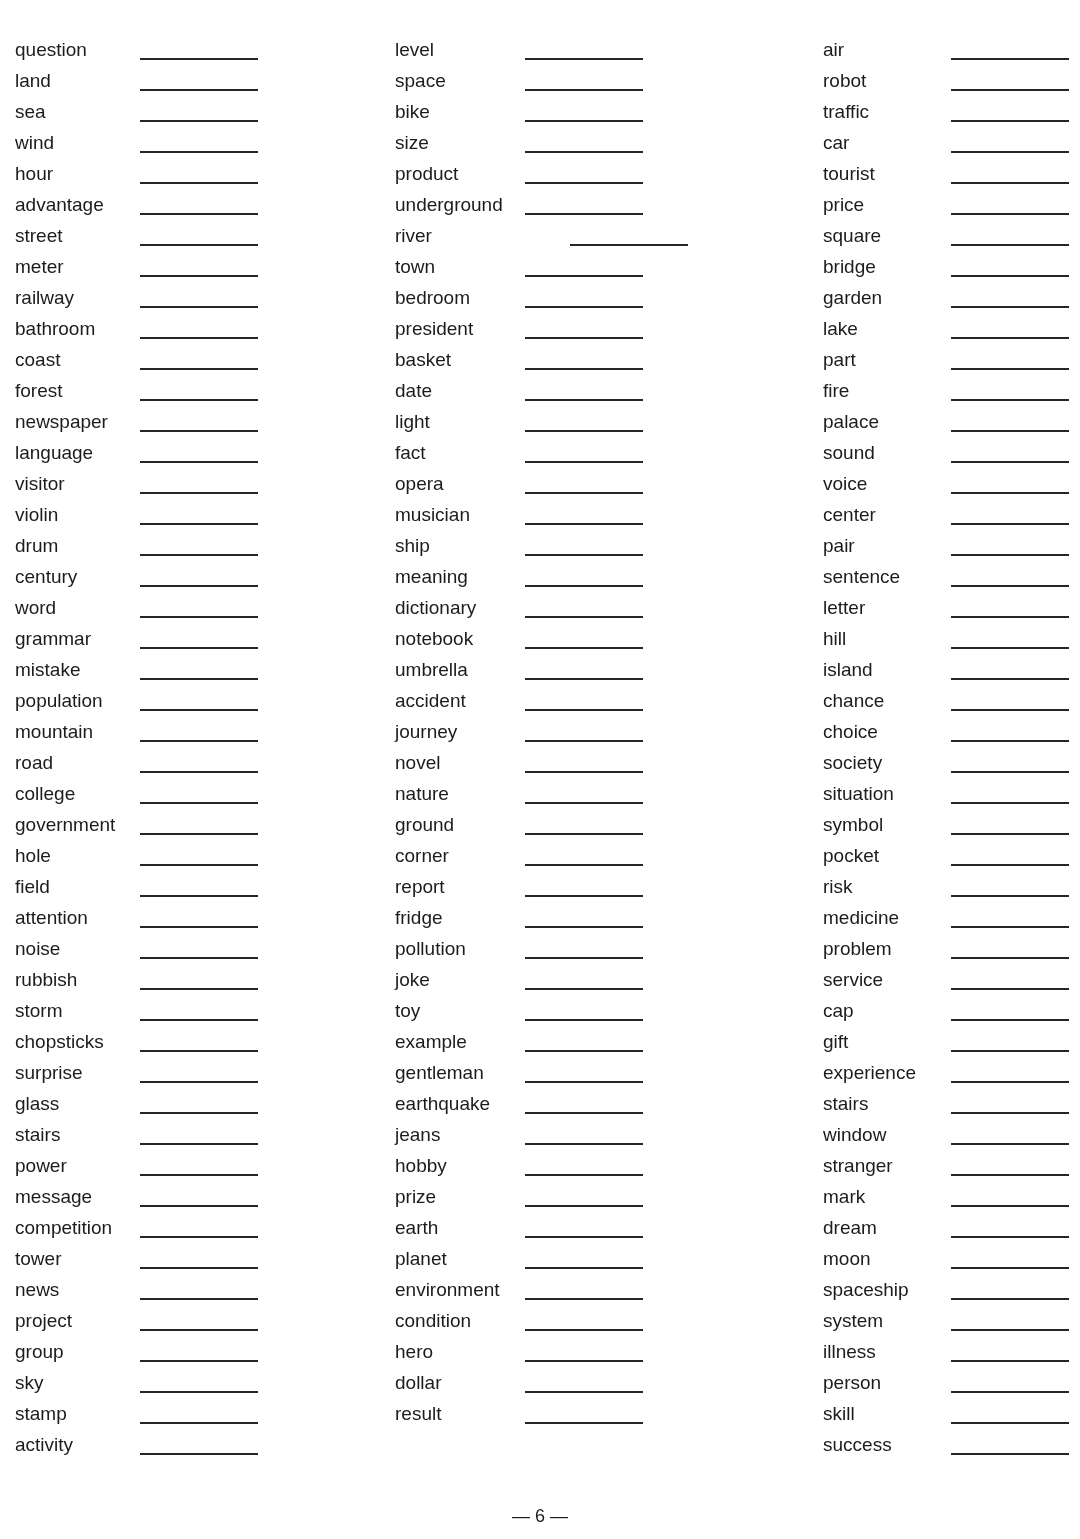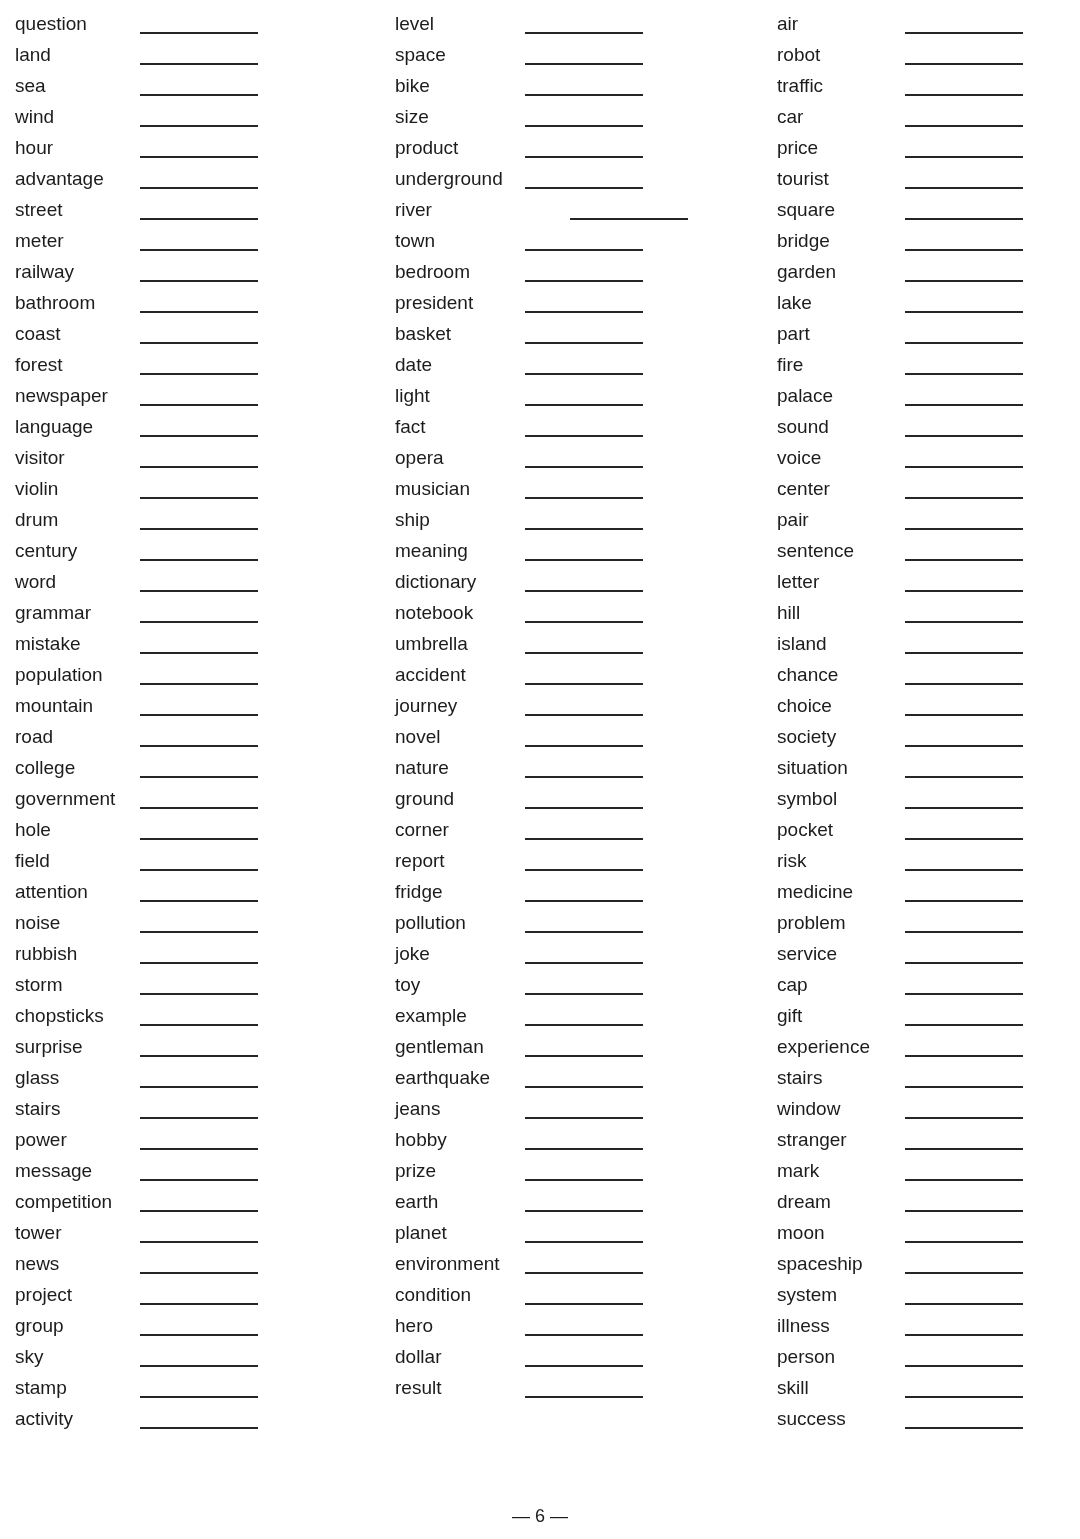--- a/index.html
+++ b/index.html
@@ -13,28 +13,29 @@
     position: relative;
     font-family: "Liberation Sans", "DejaVu Sans", sans-serif;
     font-size: 19px;
     color: #1c1c1c;
     overflow: hidden;
   }
   .page {
     position: absolute;
     inset: 0;
     background: #ffffff;
+    margin-top: 26px;
   }
   .col {
     position: absolute;
     top: 8px;
   }
   .col-1 { left: 15px; }
   .col-2 { left: 395px; }
-  .col-3 { left: 777px; }
+  .col-3 { left: 823px; }
 
   .row {
     height: 31px;
     line-height: 31px;
     white-space: nowrap;
   }
   .word {
     display: inline-block;
     vertical-align: baseline;
   }
@@ -160,22 +161,22 @@
       <div class="row"><span class="word">condition</span><span class="blank"></span></div>
       <div class="row"><span class="word">hero</span><span class="blank"></span></div>
       <div class="row"><span class="word">dollar</span><span class="blank"></span></div>
       <div class="row"><span class="word">result</span><span class="blank"></span></div>
     </div>
   <div class="col col-3">
       <div class="row"><span class="word">air</span><span class="blank"></span></div>
       <div class="row"><span class="word">robot</span><span class="blank"></span></div>
       <div class="row"><span class="word">traffic</span><span class="blank"></span></div>
       <div class="row"><span class="word">car</span><span class="blank"></span></div>
+      <div class="row"><span class="word">tourist</span><span class="blank"></span></div>
       <div class="row"><span class="word">price</span><span class="blank"></span></div>
-      <div class="row"><span class="word">tourist</span><span class="blank"></span></div>
       <div class="row"><span class="word">square</span><span class="blank"></span></div>
       <div class="row"><span class="word">bridge</span><span class="blank"></span></div>
       <div class="row"><span class="word">garden</span><span class="blank"></span></div>
       <div class="row"><span class="word">lake</span><span class="blank"></span></div>
       <div class="row"><span class="word">part</span><span class="blank"></span></div>
       <div class="row"><span class="word">fire</span><span class="blank"></span></div>
       <div class="row"><span class="word">palace</span><span class="blank"></span></div>
       <div class="row"><span class="word">sound</span><span class="blank"></span></div>
       <div class="row"><span class="word">voice</span><span class="blank"></span></div>
       <div class="row"><span class="word">center</span><span class="blank"></span></div>

